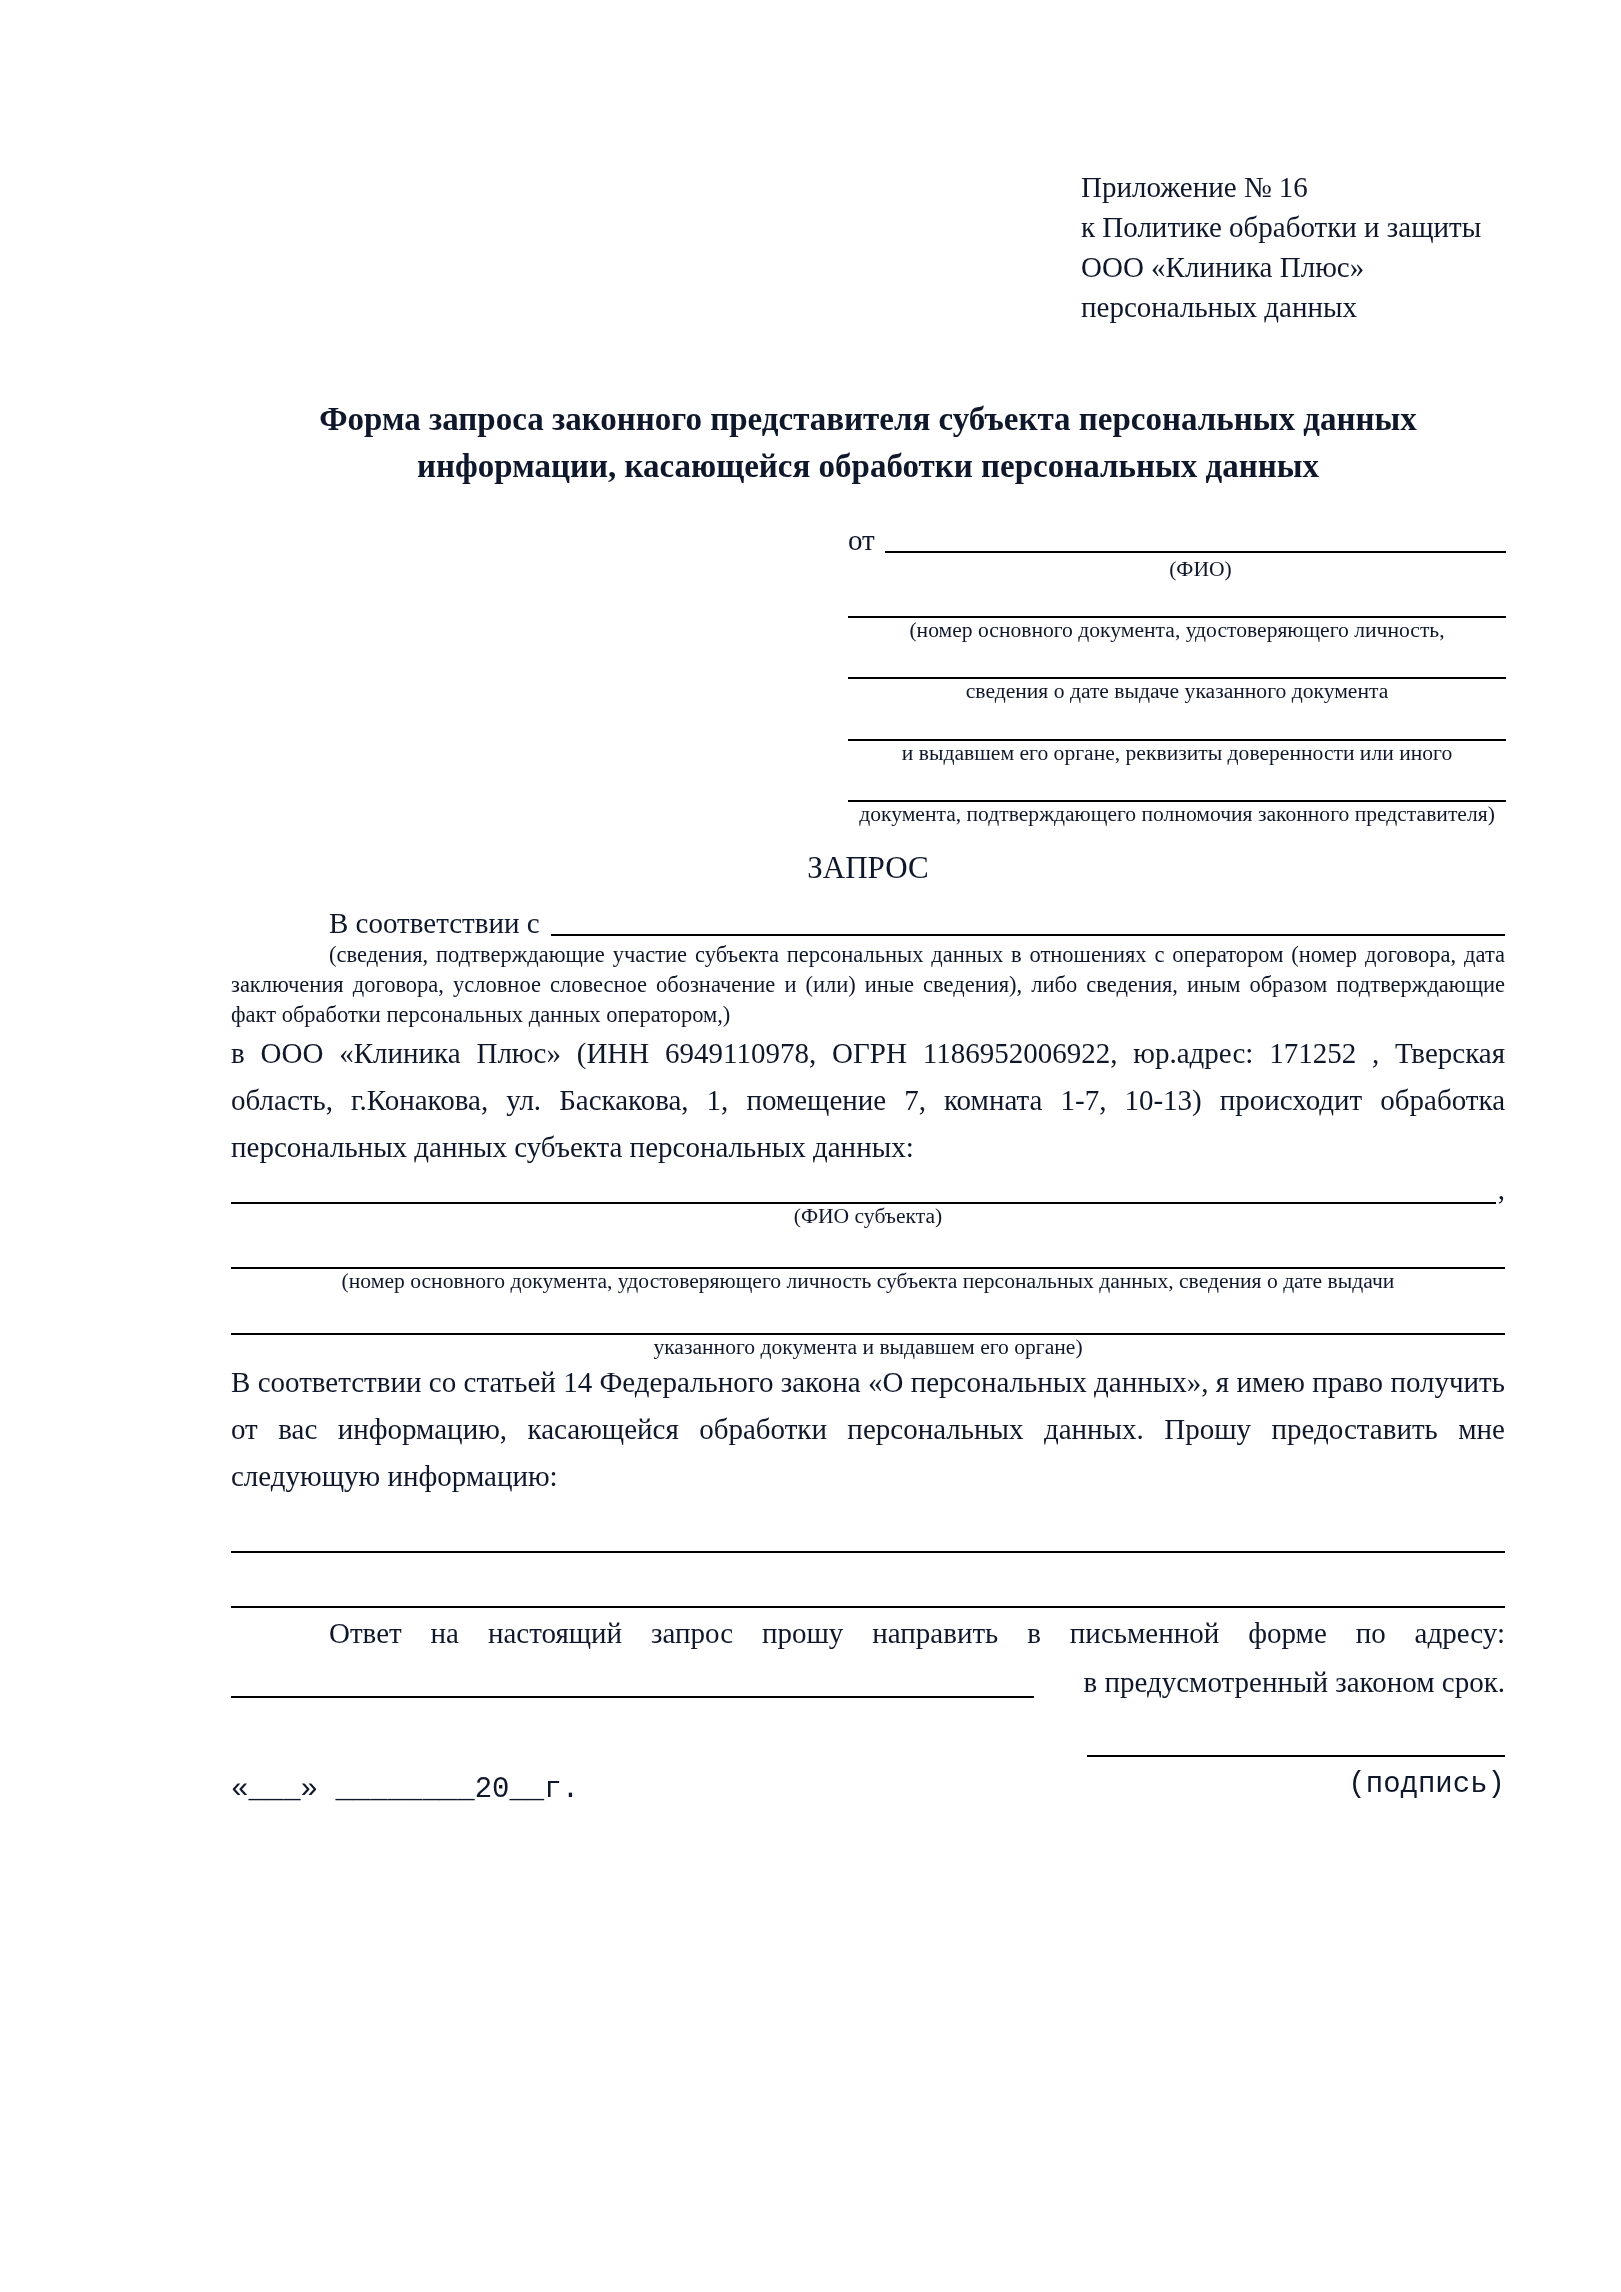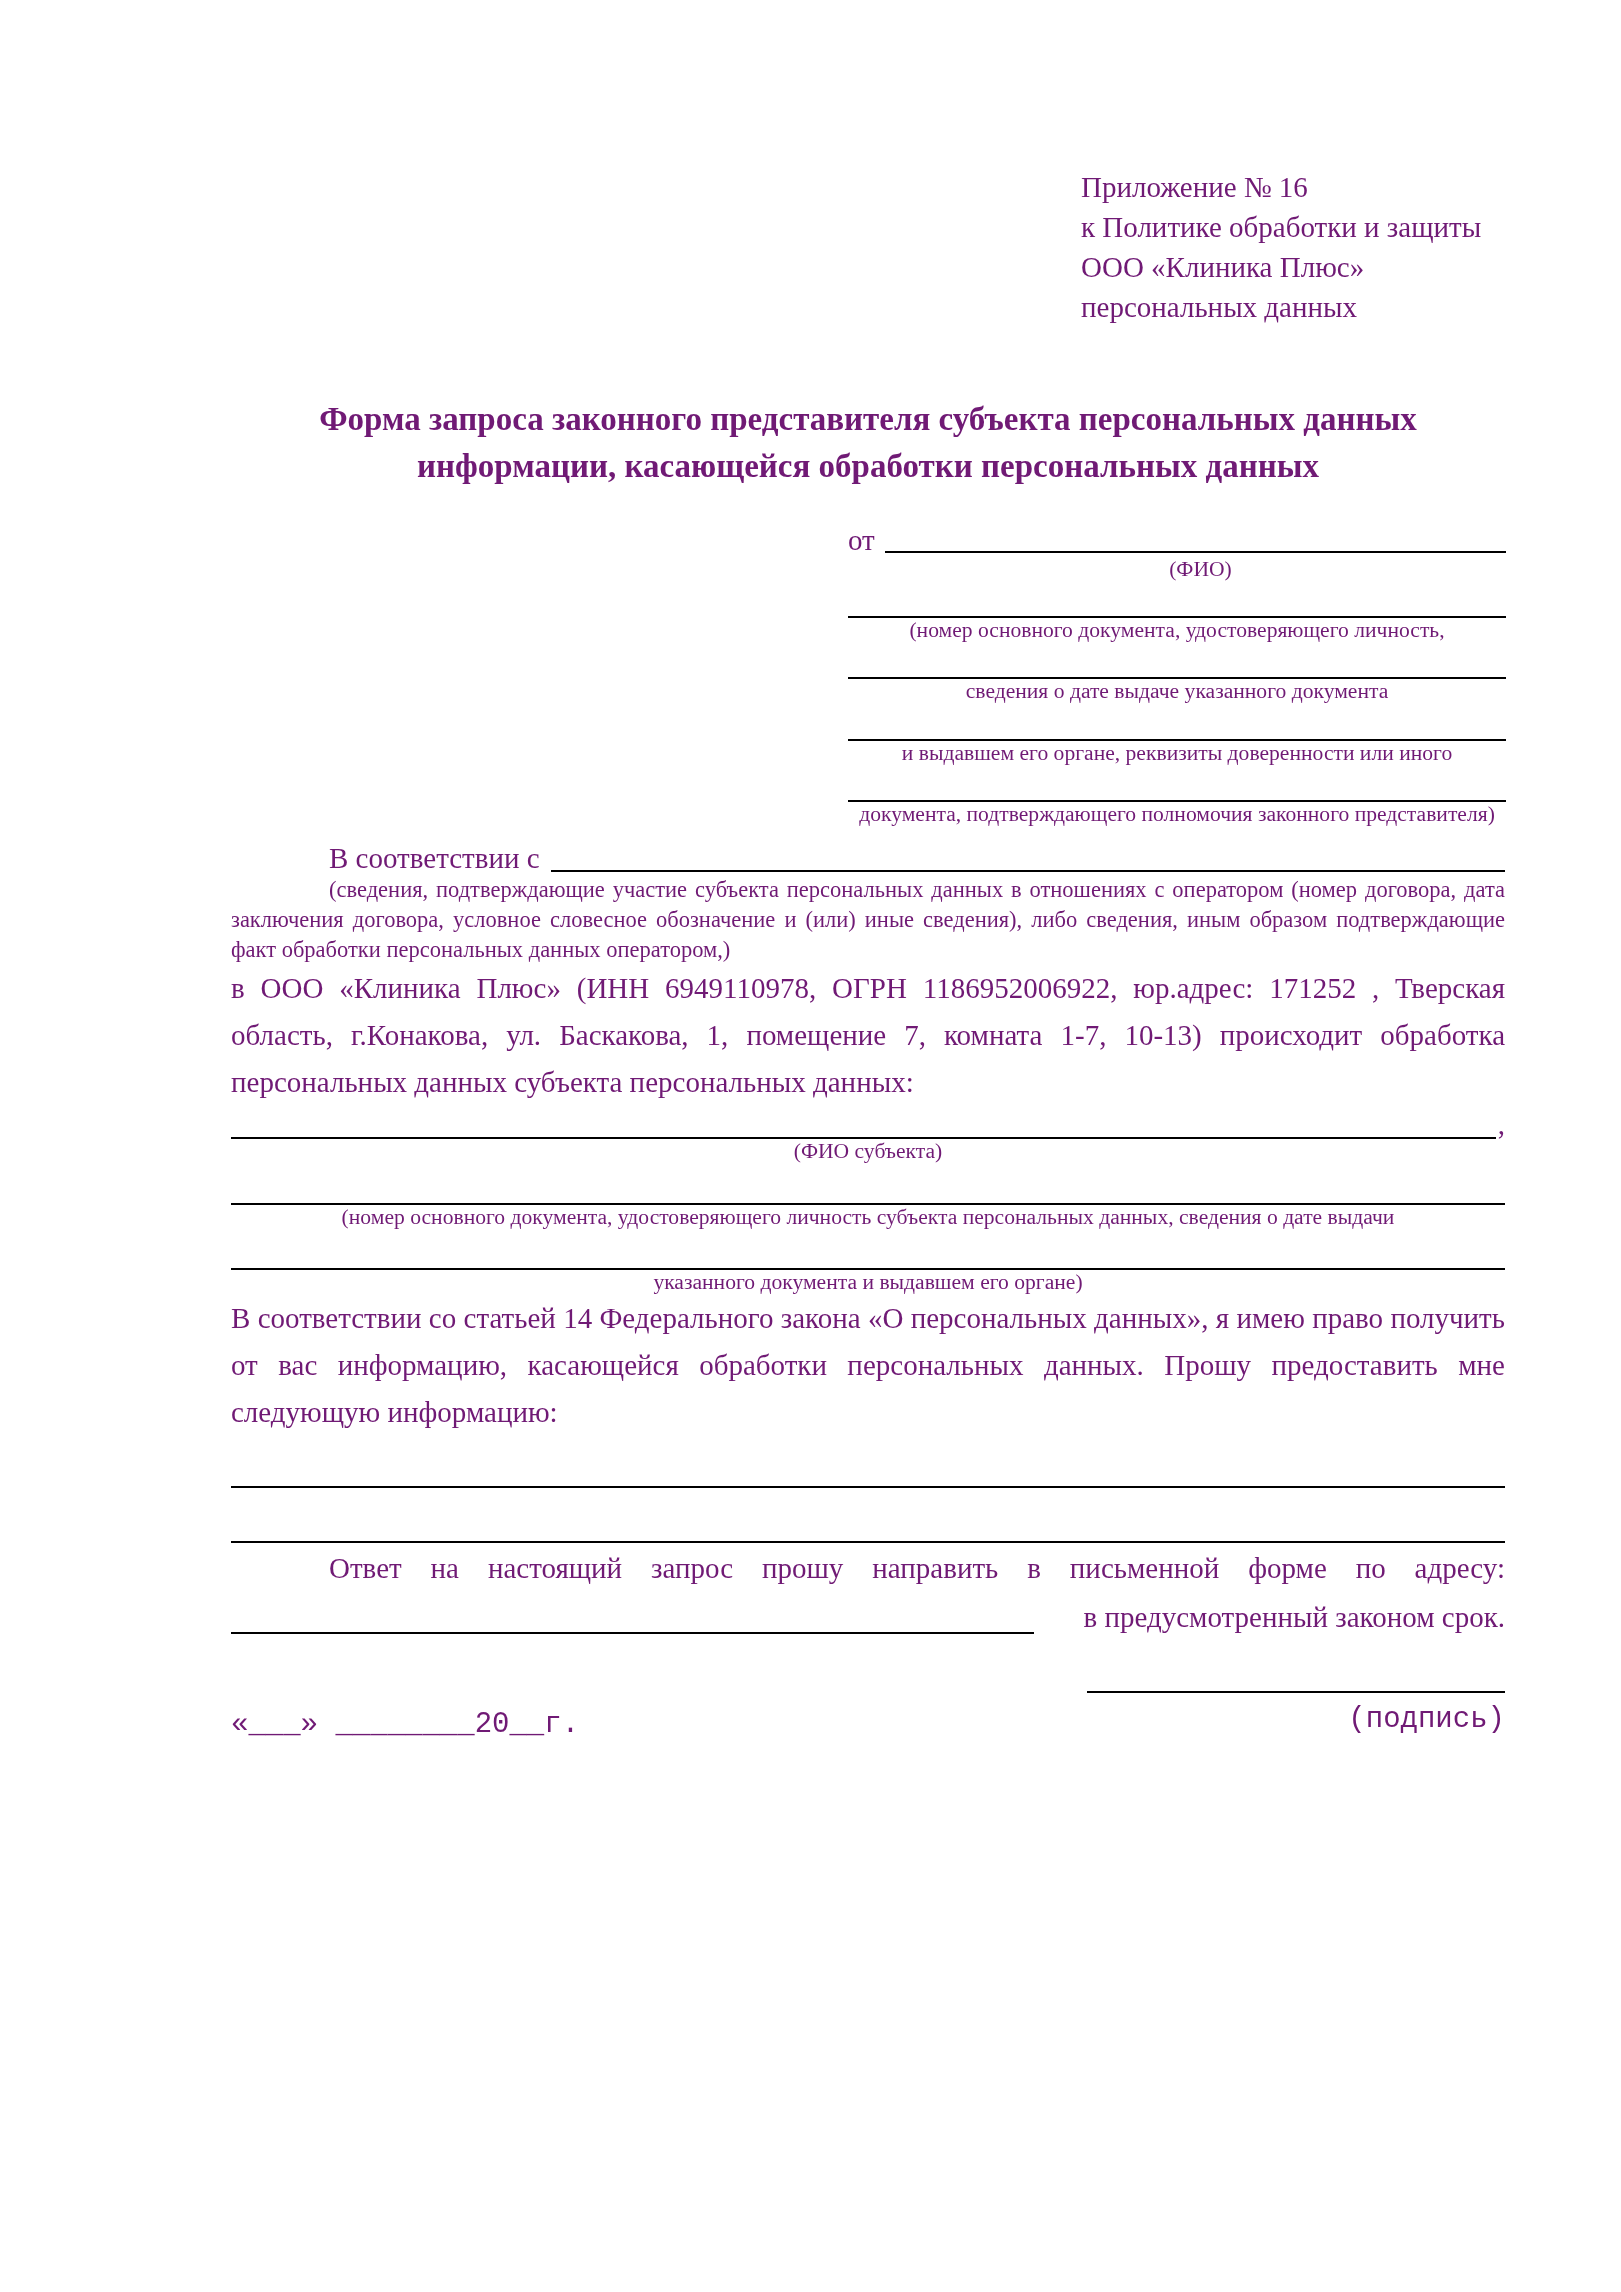--- a/index.html
+++ b/index.html
@@ -5,21 +5,21 @@
   html, body { margin: 0; padding: 0; background: #888; }
   .page {
     position: relative;
     width: 1621px;
     height: 2293px;
     margin: 0 auto;
     background: #ffffff;
     box-sizing: border-box;
     padding: 167px 116px 0 231px;
     font-family: "Liberation Serif", "DejaVu Serif", serif;
-    color: #701a75;
+    color: #0f172a;
     font-size: 29px;
   }
   
   .appendix { margin-left: 850px; width: 424px; line-height: 40px; }
   .appendix div { white-space: nowrap; }
   
   .title {
     margin: 69px 0 0 0;
     font-size: 33px;
     font-weight: bold;
@@ -121,20 +121,21 @@
     <div class="fill-line"></div>
     <div class="caption">сведения о дате выдаче указанного документа</div>
 
     <div class="fill-line"></div>
     <div class="caption">и выдавшем его органе, реквизиты доверенности или иного</div>
 
     <div class="fill-line"></div>
     <div class="caption">документа, подтверждающего полномочия законного представителя)</div>
   </div>
 
+  <div class="request-heading">ЗАПРОС</div>
 
   <div class="hl-row basis-row">
     <span class="label">В соответствии с</span>
     <span class="fill"></span>
   </div>
 
   <p class="small-par">(сведения, подтверждающие участие субъекта персональных данных в отношениях с оператором (номер договора, дата заключения договора, условное словесное обозначение и (или) иные сведения), либо сведения, иным образом подтверждающие факт обработки персональных данных оператором,)</p>
 
   <p class="body-par">в ООО «Клиника Плюс» (ИНН 6949110978, ОГРН 1186952006922, юр.адрес: 171252 , Тверская область, г.Конакова, ул. Баскакова, 1, помещение 7, комната 1-7, 10-13) происходит обработка персональных данных субъекта персональных данных:</p>
 

